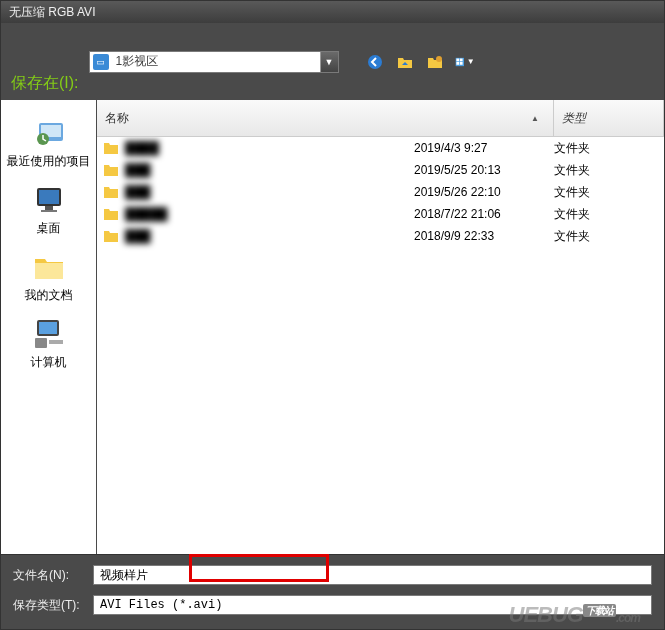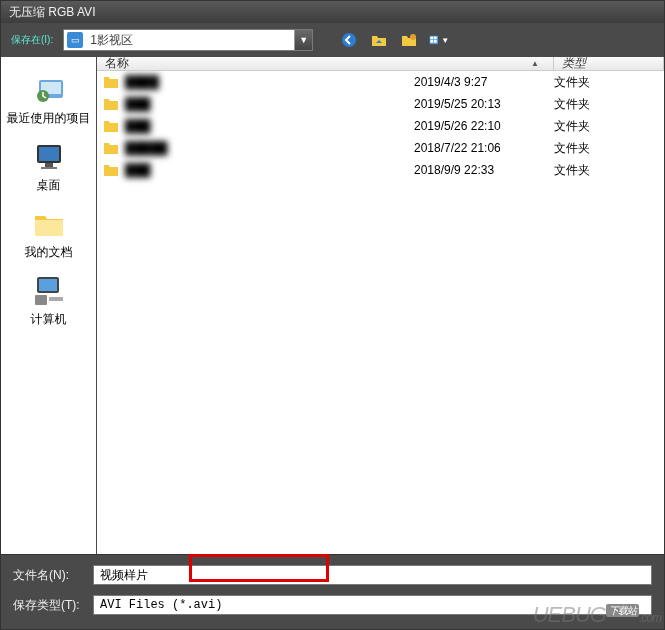--- a/index.html
+++ b/index.html
@@ -1,51 +1,51 @@
 <!DOCTYPE html>
 <html><head>
 <meta charset="utf-8">
 <style>
 * { box-sizing: border-box; margin: 0; padding: 0; }
 body { font-family: "Microsoft YaHei", SimSun, sans-serif; font-size: 12px; background: #fff; width: 665px; height: 630px; overflow: hidden; position: relative; }
 .window { width: 665px; height: 630px; border: 1px solid #333; display: flex; flex-direction: column; background: #4a4a4a; }
 .titlebar { background: linear-gradient(#595959, #3d3d3d); color: #eee; padding: 4px 8px; font-size: 12px; height: 22px; display: flex; align-items: center; }
 .toolbar-row { background: #4a4a4a; padding: 6px 10px; display: flex; align-items: center; gap: 6px; color: #ddd; }
-.save-loc-label { color: #5eead4; font-size: 10px; margin-right: 4px; }
+.save-loc-label { color: #84cc16; font-size: 16px; margin-right: 4px; margin-top: 44px; }
 .loc-combo { display: flex; align-items: center; background: #fff; border: 1px solid #7a7a7a; height: 22px; width: 250px; }
 .loc-combo .ic { width: 16px; height: 16px; margin: 0 3px; background: #3a8ad6; border-radius: 2px; display: inline-flex; align-items: center; justify-content: center; color: #fff; font-size: 9px; }
 .loc-combo .txt { flex: 1; padding: 0 4px; font-size: 12px; color: #404040; }
 .loc-combo .dd { width: 18px; height: 20px; background: linear-gradient(#6a6a6a,#444); display: flex; align-items: center; justify-content: center; color: #fff; font-size: 9px; border-left: 1px solid #999; }
 .tb-btn { width: 20px; height: 20px; display: inline-flex; align-items: center; justify-content: center; margin: 0 2px; }
 .tb-btn svg { width: 16px; height: 16px; }
 .main { flex: 1; display: flex; background: #fff; }
 .sidebar { width: 96px; background: #fff; border-right: 1px solid #4a4a4a; display: flex; flex-direction: column; align-items: center; padding-top: 11px; }
 .sidebar-item { width: 100%; text-align: center; padding: 6px 0 8px; cursor: pointer; }
 .sidebar-item .sicon { width: 36px; height: 32px; margin: 0 auto 4px; }
 .sidebar-item .slabel { font-size: 12px; color: #000; }
 .filepane { flex: 1; display: flex; flex-direction: column; min-width: 0; }
-.columns { display: flex; background: linear-gradient(#fafafa,#e8e8e8); border-bottom: 1px solid #ccc; height: 14px; color: #333; }
+.columns { display: flex; background: linear-gradient(#fafafa,#e8e8e8); border-bottom: 1px solid #ccc; height: 37px; color: #333; }
 .col { padding: 3px 8px; border-right: 1px solid #ccc; font-size: 12px; display: flex; align-items: center; }
 .col-name { flex: 1; display: flex; justify-content: space-between; align-items: center; }
 .col-date { width: 140px; }
 .col-type { width: 110px; font-style: italic; }
 .sort-ind { font-size: 8px; color: #555; margin-right: 6px; }
 .filelist { flex: 1; background: #fff; overflow: auto; }
 .row { display: flex; align-items: center; height: 22px; padding-left: 6px; }
 .row .fic { width: 16px; height: 14px; margin-right: 6px; }
 .row .fname { flex: 1; font-size: 12px; color: #000; }
 .row .fdate { width: 140px; font-size: 12px; color: #000; }
 .row .ftype { width: 110px; font-size: 12px; color: #000; }
 .blurred { filter: blur(3px); color: #888; }
 .bottom { background: #4a4a4a; padding: 10px 12px 14px; border-top: 1px solid #333; }
 .brow { display: flex; align-items: center; margin-bottom: 10px; color: #eee; }
 .blabel { width: 80px; font-size: 12px; }
 .binput { flex: 1; height: 20px; background: #fff; border: 1px solid #7a7a7a; padding: 2px 6px; font-size: 12px; font-family: inherit; color: #000; }
 .highlight-box { position: absolute; border: 3px solid #e00000; pointer-events: none; }
-.watermark { position: absolute; right: 4px; bottom: 2px; font-family: Arial, sans-serif; font-weight: normal; font-style: italic; font-size: 22px; color: rgba(120,120,120,0.5); letter-spacing: -1px; }
+.watermark { position: absolute; right: 25px; bottom: 2px; font-family: Arial, sans-serif; font-weight: bold; font-style: italic; font-size: 22px; color: rgba(120,120,120,0.5); letter-spacing: -1px; }
 .watermark .sm { font-size: 12px; }
 .folder-svg { fill: #f5c842; }
 </style>
 </head>
 <body>
 
 <div class="window">
 
   <div class="titlebar">
     <span>无压缩 RGB AVI</span>

